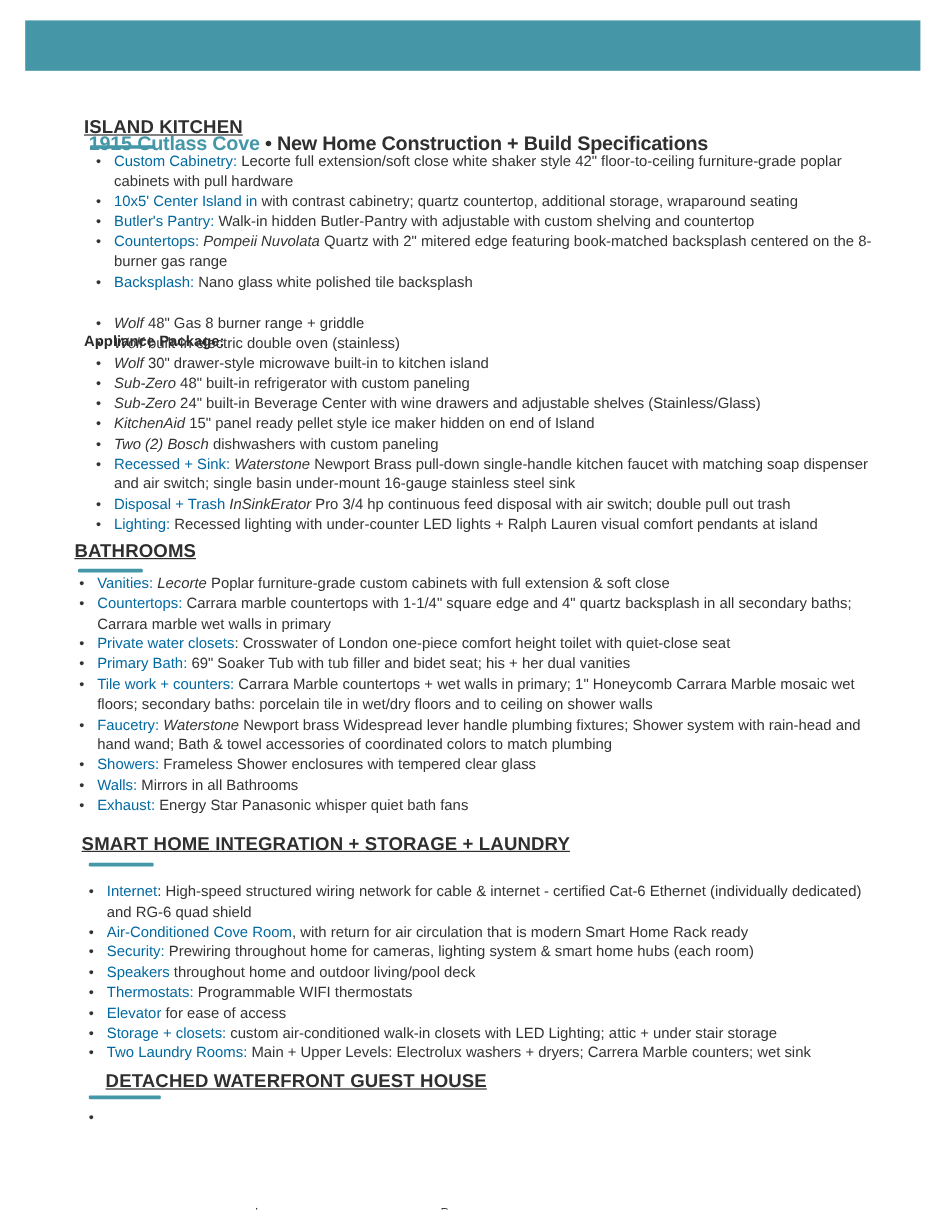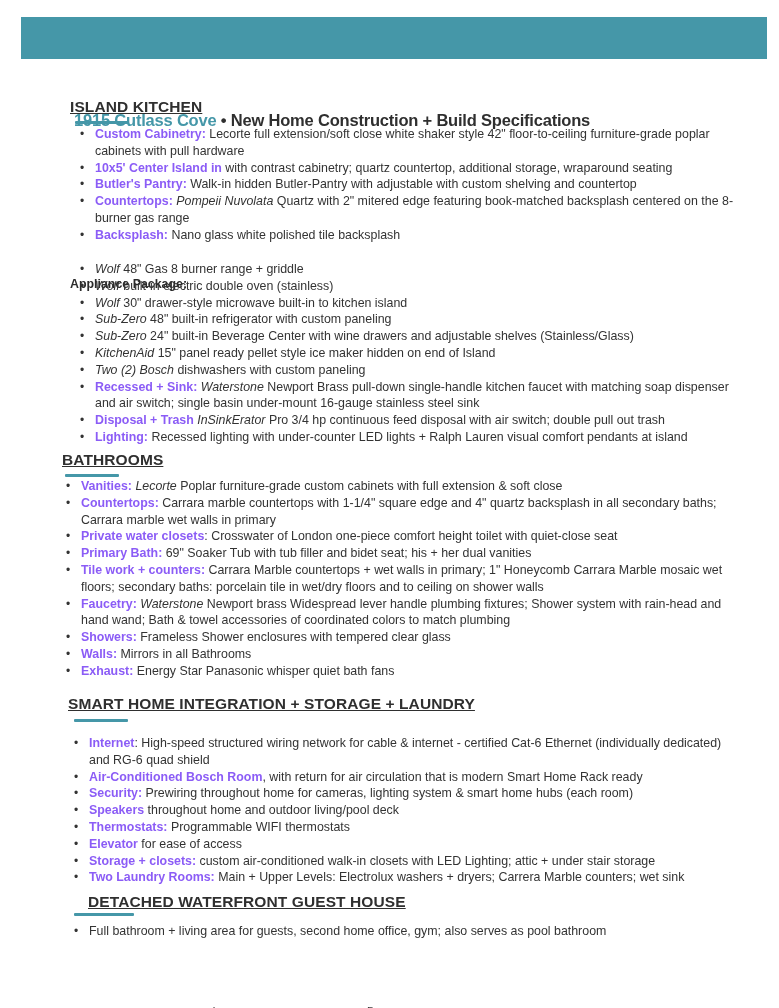--- a/index.html
+++ b/index.html
@@ -64,21 +64,21 @@
     .list li {
       position: relative;
       padding-left: 19px;
     }
     .list li .bullet {
       position: absolute;
       left: 4px;
       top: 0;
       font-size: 12px;
     }
-    .list b { font-weight: bold; color: #8b5cf6; }
+    .list b { font-weight: normal; color: #0369a1; }
     .list i { font-style: italic; }
     .subheading {
       position: absolute;
       font-size: 12.4px;
       font-weight: bold;
       color: #2b2b2b;
     }
     .footer-note {
       position: absolute;
       left: 0;
@@ -135,28 +135,28 @@
     <li><span class="bullet">•</span><b>Faucetry:</b><i> Waterstone</i><span>  Newport brass Widespread lever handle plumbing fixtures; Shower system with rain-head and hand wand; Bath &amp; towel accessories of coordinated colors to match plumbing</span></li>
     <li><span class="bullet">•</span><b>Showers:</b><span> Frameless Shower enclosures with tempered clear glass</span></li>
     <li><span class="bullet">•</span><b>Walls:</b><span> Mirrors in all Bathrooms</span></li>
     <li><span class="bullet">•</span><b>Exhaust:</b><span> Energy Star Panasonic whisper quiet bath fans</span></li>
   </ul>
 
 <div class="section-heading" style="left:68px; top:695px;">SMART HOME INTEGRATION + STORAGE + LAUNDRY</div>
 <div class="accent-bar" style="left:74px; top:719px;"></div>
 <ul class="list" id="smart-list" style="left:70px; top:735px; width:670px;">
     <li><span class="bullet">•</span><b>Internet</b><span>: High-speed structured wiring network for cable &amp; internet - certified Cat-6 Ethernet (individually dedicated) and RG-6 quad shield</span></li>
-    <li><span class="bullet">•</span><b>Air-Conditioned Bosch Room</b><span>, with return for air circulation that is modern Smart Home Rack ready</span></li>
+    <li><span class="bullet">•</span><b>Air-Conditioned Cove Room</b><span>, with return for air circulation that is modern Smart Home Rack ready</span></li>
     <li><span class="bullet">•</span><b>Security:</b><span> Prewiring throughout home for cameras, lighting system &amp; smart home hubs (each room)</span></li>
     <li><span class="bullet">•</span><b>Speakers</b><span> throughout home and outdoor living/pool deck</span></li>
     <li><span class="bullet">•</span><b>Thermostats:</b><span> Programmable WIFI thermostats</span></li>
     <li><span class="bullet">•</span><b>Elevator</b><span> for ease of access</span></li>
     <li><span class="bullet">•</span><b>Storage + closets:</b><span> custom air-conditioned walk-in closets with LED Lighting; attic + under stair storage</span></li>
     <li><span class="bullet">•</span><b>Two Laundry Rooms:</b><span> Main + Upper Levels: Electrolux washers + dryers; Carrera Marble counters; wet sink</span></li>
   </ul>
 
 <div class="section-heading" style="left:88px; top:893px;">DETACHED WATERFRONT GUEST HOUSE</div>
 <div class="accent-bar" style="left:74px; top:913px; width:60px;"></div>
 <ul class="list" id="guest-list" style="left:70px; top:923px; width:670px;">
-    <li><span class="bullet">•</span><span>Full bathroom + living area for guests, second home office, gym; also serves as pool bathroom</span></li>
+    <li><span class="bullet">•</span></li>
   </ul>
 
 <div class="footer-note">Information deemed relaible  Buyer to confirm</div>
 
 </body></html>

